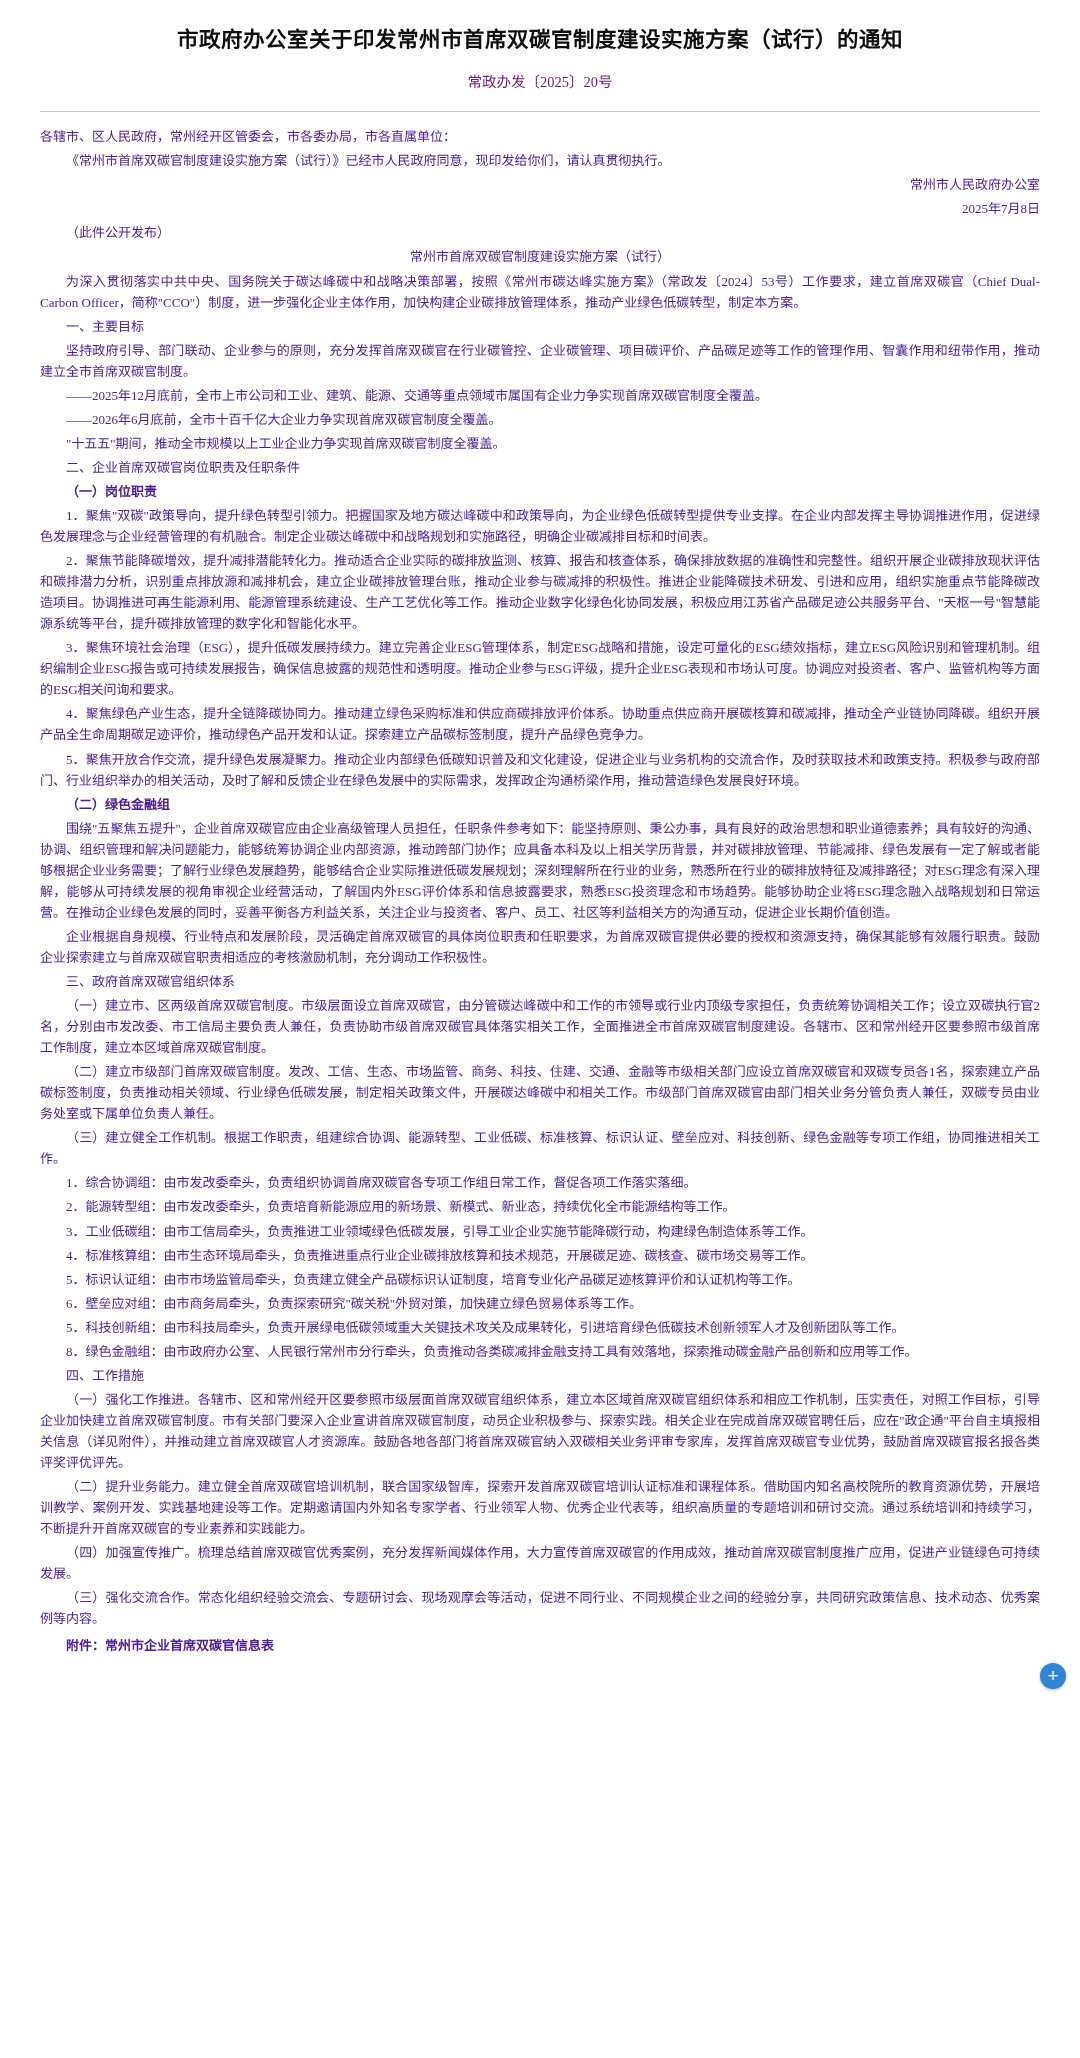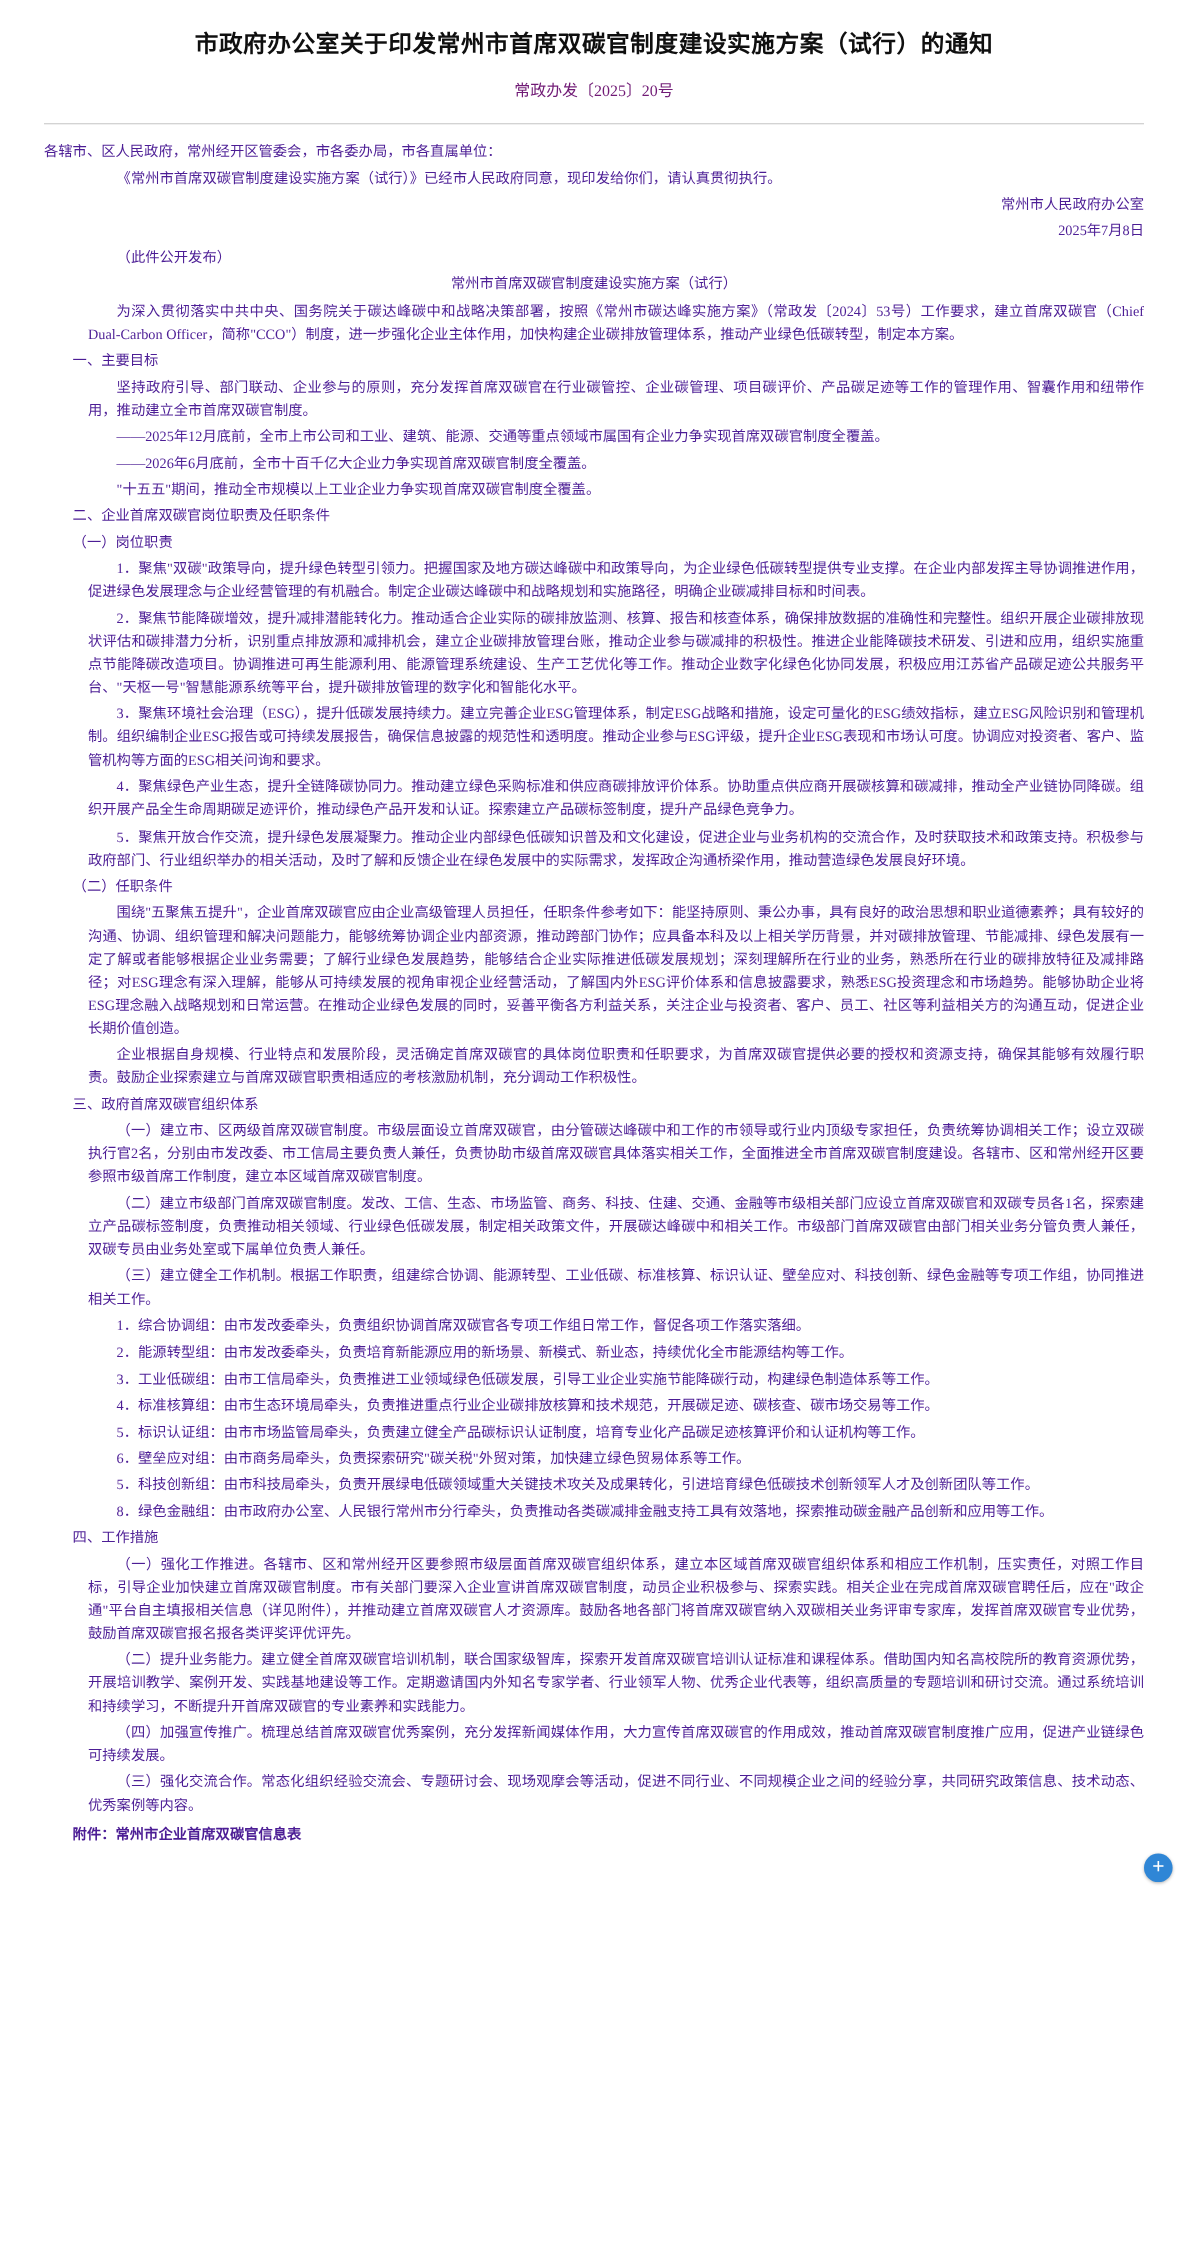--- a/index.html
+++ b/index.html
@@ -42,38 +42,38 @@
   }
   p {
     margin: 0 0 3px 0;
     font-size: 13px;
     line-height: 1.62;
     text-align: justify;
     color: #4c1d95;
   }
   .indent {
     text-indent: 2em;
-    margin-left: 40px;
   }
   .noindent {
     text-indent: 0;
   }
   .right {
     text-align: right;
     text-indent: 0;
   }
   .center {
     text-align: center;
     text-indent: 0;
   }
   .section-title {
     text-indent: 2em;
   }
   .subsection {
     text-indent: 2em;
+    font-weight: bold;
   }
   .attach {
     text-indent: 2em;
     font-weight: bold;
     margin-top: 6px;
   }
   .fab {
     position: absolute;
     right: 14px;
     bottom: 10px;
@@ -117,21 +117,21 @@
   <p class="indent">——2026年6月底前，全市十百千亿大企业力争实现首席双碳官制度全覆盖。</p>
   <p class="indent">"十五五"期间，推动全市规模以上工业企业力争实现首席双碳官制度全覆盖。</p>
 
   <p class="section-title">二、企业首席双碳官岗位职责及任职条件</p>
   <p class="subsection">（一）岗位职责</p>
   <p class="indent">1．聚焦"双碳"政策导向，提升绿色转型引领力。把握国家及地方碳达峰碳中和政策导向，为企业绿色低碳转型提供专业支撑。在企业内部发挥主导协调推进作用，促进绿色发展理念与企业经营管理的有机融合。制定企业碳达峰碳中和战略规划和实施路径，明确企业碳减排目标和时间表。</p>
   <p class="indent">2．聚焦节能降碳增效，提升减排潜能转化力。推动适合企业实际的碳排放监测、核算、报告和核查体系，确保排放数据的准确性和完整性。组织开展企业碳排放现状评估和碳排潜力分析，识别重点排放源和减排机会，建立企业碳排放管理台账，推动企业参与碳减排的积极性。推进企业能降碳技术研发、引进和应用，组织实施重点节能降碳改造项目。协调推进可再生能源利用、能源管理系统建设、生产工艺优化等工作。推动企业数字化绿色化协同发展，积极应用江苏省产品碳足迹公共服务平台、"天枢一号"智慧能源系统等平台，提升碳排放管理的数字化和智能化水平。</p>
   <p class="indent">3．聚焦环境社会治理（ESG），提升低碳发展持续力。建立完善企业ESG管理体系，制定ESG战略和措施，设定可量化的ESG绩效指标，建立ESG风险识别和管理机制。组织编制企业ESG报告或可持续发展报告，确保信息披露的规范性和透明度。推动企业参与ESG评级，提升企业ESG表现和市场认可度。协调应对投资者、客户、监管机构等方面的ESG相关问询和要求。</p>
   <p class="indent">4．聚焦绿色产业生态，提升全链降碳协同力。推动建立绿色采购标准和供应商碳排放评价体系。协助重点供应商开展碳核算和碳减排，推动全产业链协同降碳。组织开展产品全生命周期碳足迹评价，推动绿色产品开发和认证。探索建立产品碳标签制度，提升产品绿色竞争力。</p>
   <p class="indent">5．聚焦开放合作交流，提升绿色发展凝聚力。推动企业内部绿色低碳知识普及和文化建设，促进企业与业务机构的交流合作，及时获取技术和政策支持。积极参与政府部门、行业组织举办的相关活动，及时了解和反馈企业在绿色发展中的实际需求，发挥政企沟通桥梁作用，推动营造绿色发展良好环境。</p>
-  <p class="subsection">（二）任职条件</p>
+  <p class="subsection">（二）绿色金融组</p>
   <p class="indent">围绕"五聚焦五提升"，企业首席双碳官应由企业高级管理人员担任，任职条件参考如下：能坚持原则、秉公办事，具有良好的政治思想和职业道德素养；具有较好的沟通、协调、组织管理和解决问题能力，能够统筹协调企业内部资源，推动跨部门协作；应具备本科及以上相关学历背景，并对碳排放管理、节能减排、绿色发展有一定了解或者能够根据企业业务需要；了解行业绿色发展趋势，能够结合企业实际推进低碳发展规划；深刻理解所在行业的业务，熟悉所在行业的碳排放特征及减排路径；对ESG理念有深入理解，能够从可持续发展的视角审视企业经营活动，了解国内外ESG评价体系和信息披露要求，熟悉ESG投资理念和市场趋势。能够协助企业将ESG理念融入战略规划和日常运营。在推动企业绿色发展的同时，妥善平衡各方利益关系，关注企业与投资者、客户、员工、社区等利益相关方的沟通互动，促进企业长期价值创造。</p>
   <p class="indent">企业根据自身规模、行业特点和发展阶段，灵活确定首席双碳官的具体岗位职责和任职要求，为首席双碳官提供必要的授权和资源支持，确保其能够有效履行职责。鼓励企业探索建立与首席双碳官职责相适应的考核激励机制，充分调动工作积极性。</p>
 
   <p class="section-title">三、政府首席双碳官组织体系</p>
   <p class="indent">（一）建立市、区两级首席双碳官制度。市级层面设立首席双碳官，由分管碳达峰碳中和工作的市领导或行业内顶级专家担任，负责统筹协调相关工作；设立双碳执行官2名，分别由市发改委、市工信局主要负责人兼任，负责协助市级首席双碳官具体落实相关工作，全面推进全市首席双碳官制度建设。各辖市、区和常州经开区要参照市级首席工作制度，建立本区域首席双碳官制度。</p>
   <p class="indent">（二）建立市级部门首席双碳官制度。发改、工信、生态、市场监管、商务、科技、住建、交通、金融等市级相关部门应设立首席双碳官和双碳专员各1名，探索建立产品碳标签制度，负责推动相关领域、行业绿色低碳发展，制定相关政策文件，开展碳达峰碳中和相关工作。市级部门首席双碳官由部门相关业务分管负责人兼任，双碳专员由业务处室或下属单位负责人兼任。</p>
   <p class="indent">（三）建立健全工作机制。根据工作职责，组建综合协调、能源转型、工业低碳、标准核算、标识认证、壁垒应对、科技创新、绿色金融等专项工作组，协同推进相关工作。</p>
   <p class="indent">1．综合协调组：由市发改委牵头，负责组织协调首席双碳官各专项工作组日常工作，督促各项工作落实落细。</p>
   <p class="indent">2．能源转型组：由市发改委牵头，负责培育新能源应用的新场景、新模式、新业态，持续优化全市能源结构等工作。</p>
   <p class="indent">3．工业低碳组：由市工信局牵头，负责推进工业领域绿色低碳发展，引导工业企业实施节能降碳行动，构建绿色制造体系等工作。</p>

